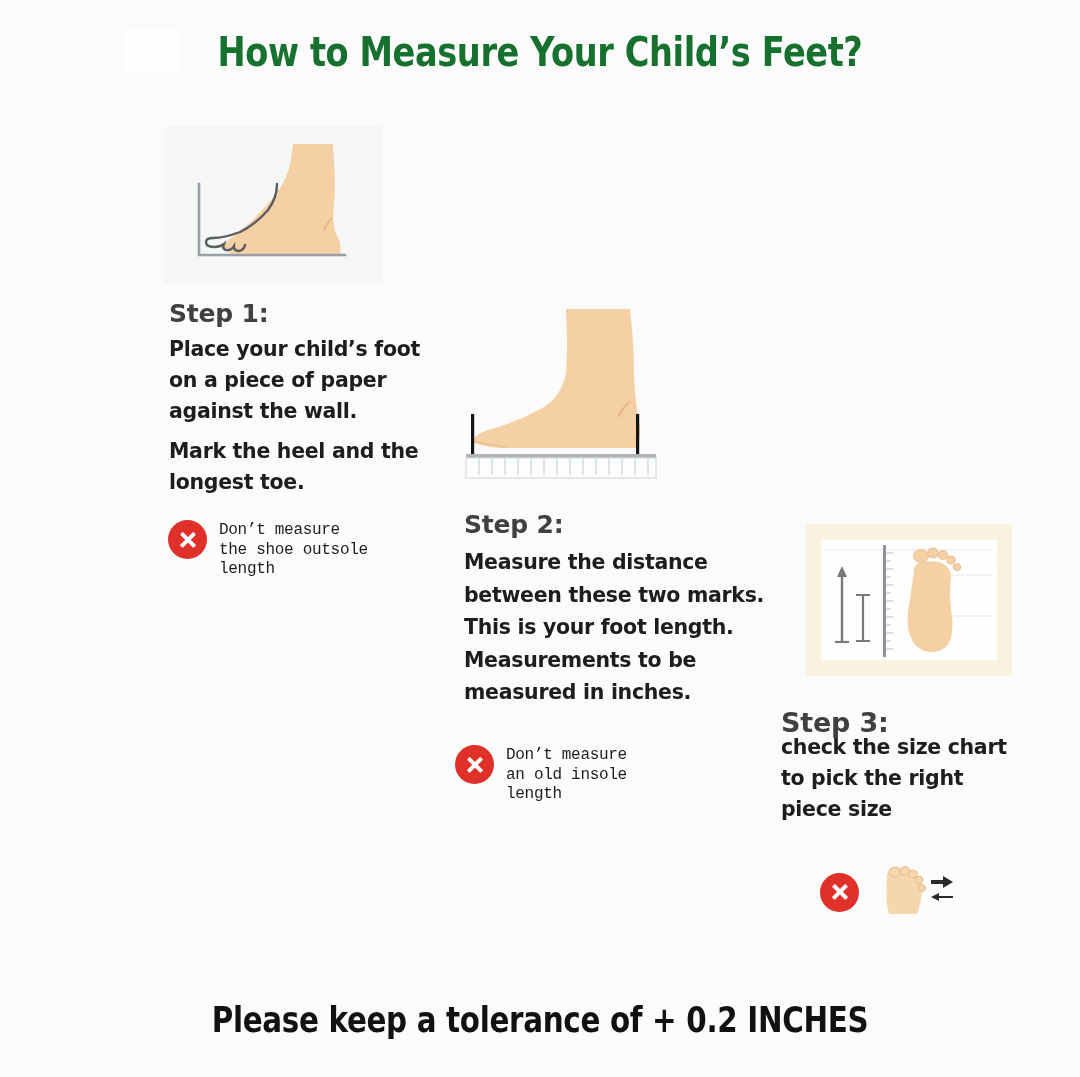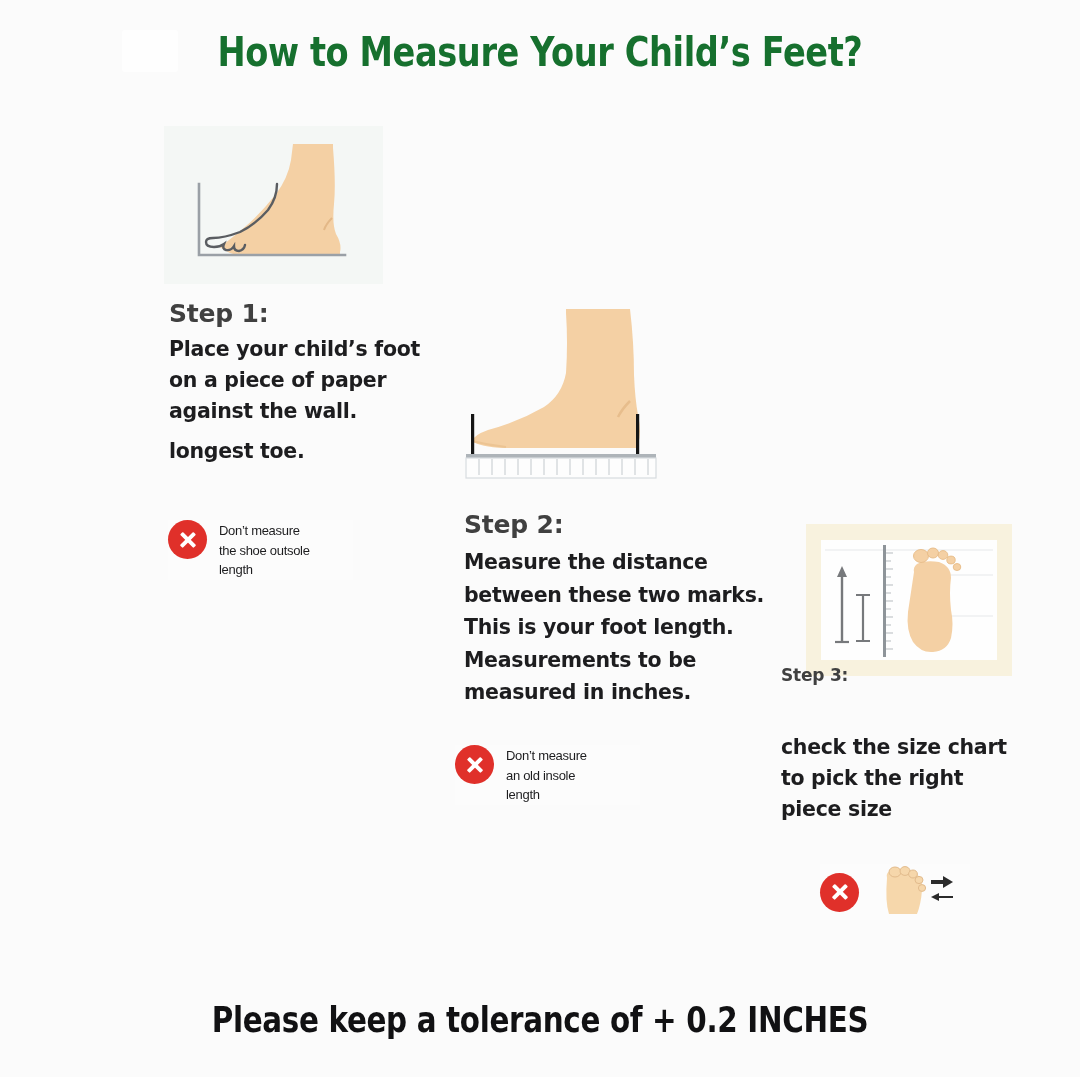--- a/index.html
+++ b/index.html
@@ -84,22 +84,22 @@
     left: 50%;
     top: 50%;
     width: 19px;
     height: 4.2px;
     background: #ffffff;
     border-radius: 1px;
   }
   .warn-circle::before { transform: translate(-50%,-50%) rotate(45deg); }
   .warn-circle::after  { transform: translate(-50%,-50%) rotate(-45deg); }
   .warn-text {
-    font-family: Liberation Sans, sans-serif;
-    font-size: 13px;
+    font-family: Liberation Mono, monospace;
+    font-size: 16px;
     line-height: 19.5px;
     color: #1d1d1f;
     letter-spacing: -0.3px;
     margin-left: 12px;
     padding-top: 1px;
   }
   .warn-text div { white-space: nowrap; }
 
   
   #s1-card {
@@ -121,21 +121,21 @@
 
   
   #s3-card {
     position: absolute;
     left: 806px; top: 524px;
     width: 206px; height: 152px;
     background: #f8f2de;
     padding: 16px 15px;
   }
   #s3-inner { width: 100%; height: 100%; background: #fefefe; position: relative; overflow: hidden; }
-  #s3-head { position: absolute; left: 781px; top: 665px; font-size: 17px; }
+  #s3-head { position: absolute; left: 781px; top: 707px; font-size: 27px; }
   #s3-body { position: absolute; left: 781px; top: 732px; font-size: 20.5px; line-height: 31px; }
   #s3-warn { left: 820px; top: 864px; width: 150px; align-items: center; }
 
   
   #footer {
     position: absolute;
     left: 0; top: 1000px;
     width: 1080px;
     text-align: center;
     font-family: "DejaVu Sans", sans-serif;
@@ -168,20 +168,21 @@
       <path d="M113 58 Q113 72 104 84 Q92 98 76 106 Q60 112 49 112 Q42 112 42 116 Q42 121 50 121 Q56 121 60 118 Q58 123 62 124 Q67 125 70 120 Q70 125 75 125 Q80 124 81 119" stroke="#5a5d61" stroke-width="2.4" fill="none" stroke-linecap="round"></path>
     </svg>
   </div>
 
   <div id="s1-head" class="step-head">Step 1:</div>
   <div id="s1-body" class="step-body">
     <div>Place your child’s foot</div>
     <div>on a piece of paper</div>
     <div>against the wall.</div>
     <div class="gap"></div>
+    <div>Mark the heel and the</div>
     <div>longest toe.</div>
   </div>
 
   <div id="s1-warn" class="warn">
     <div class="warn-circle"></div>
     <div class="warn-text">
       <div>Don’t measure</div>
       <div>the shoe outsole</div>
       <div>length</div>
     </div>

